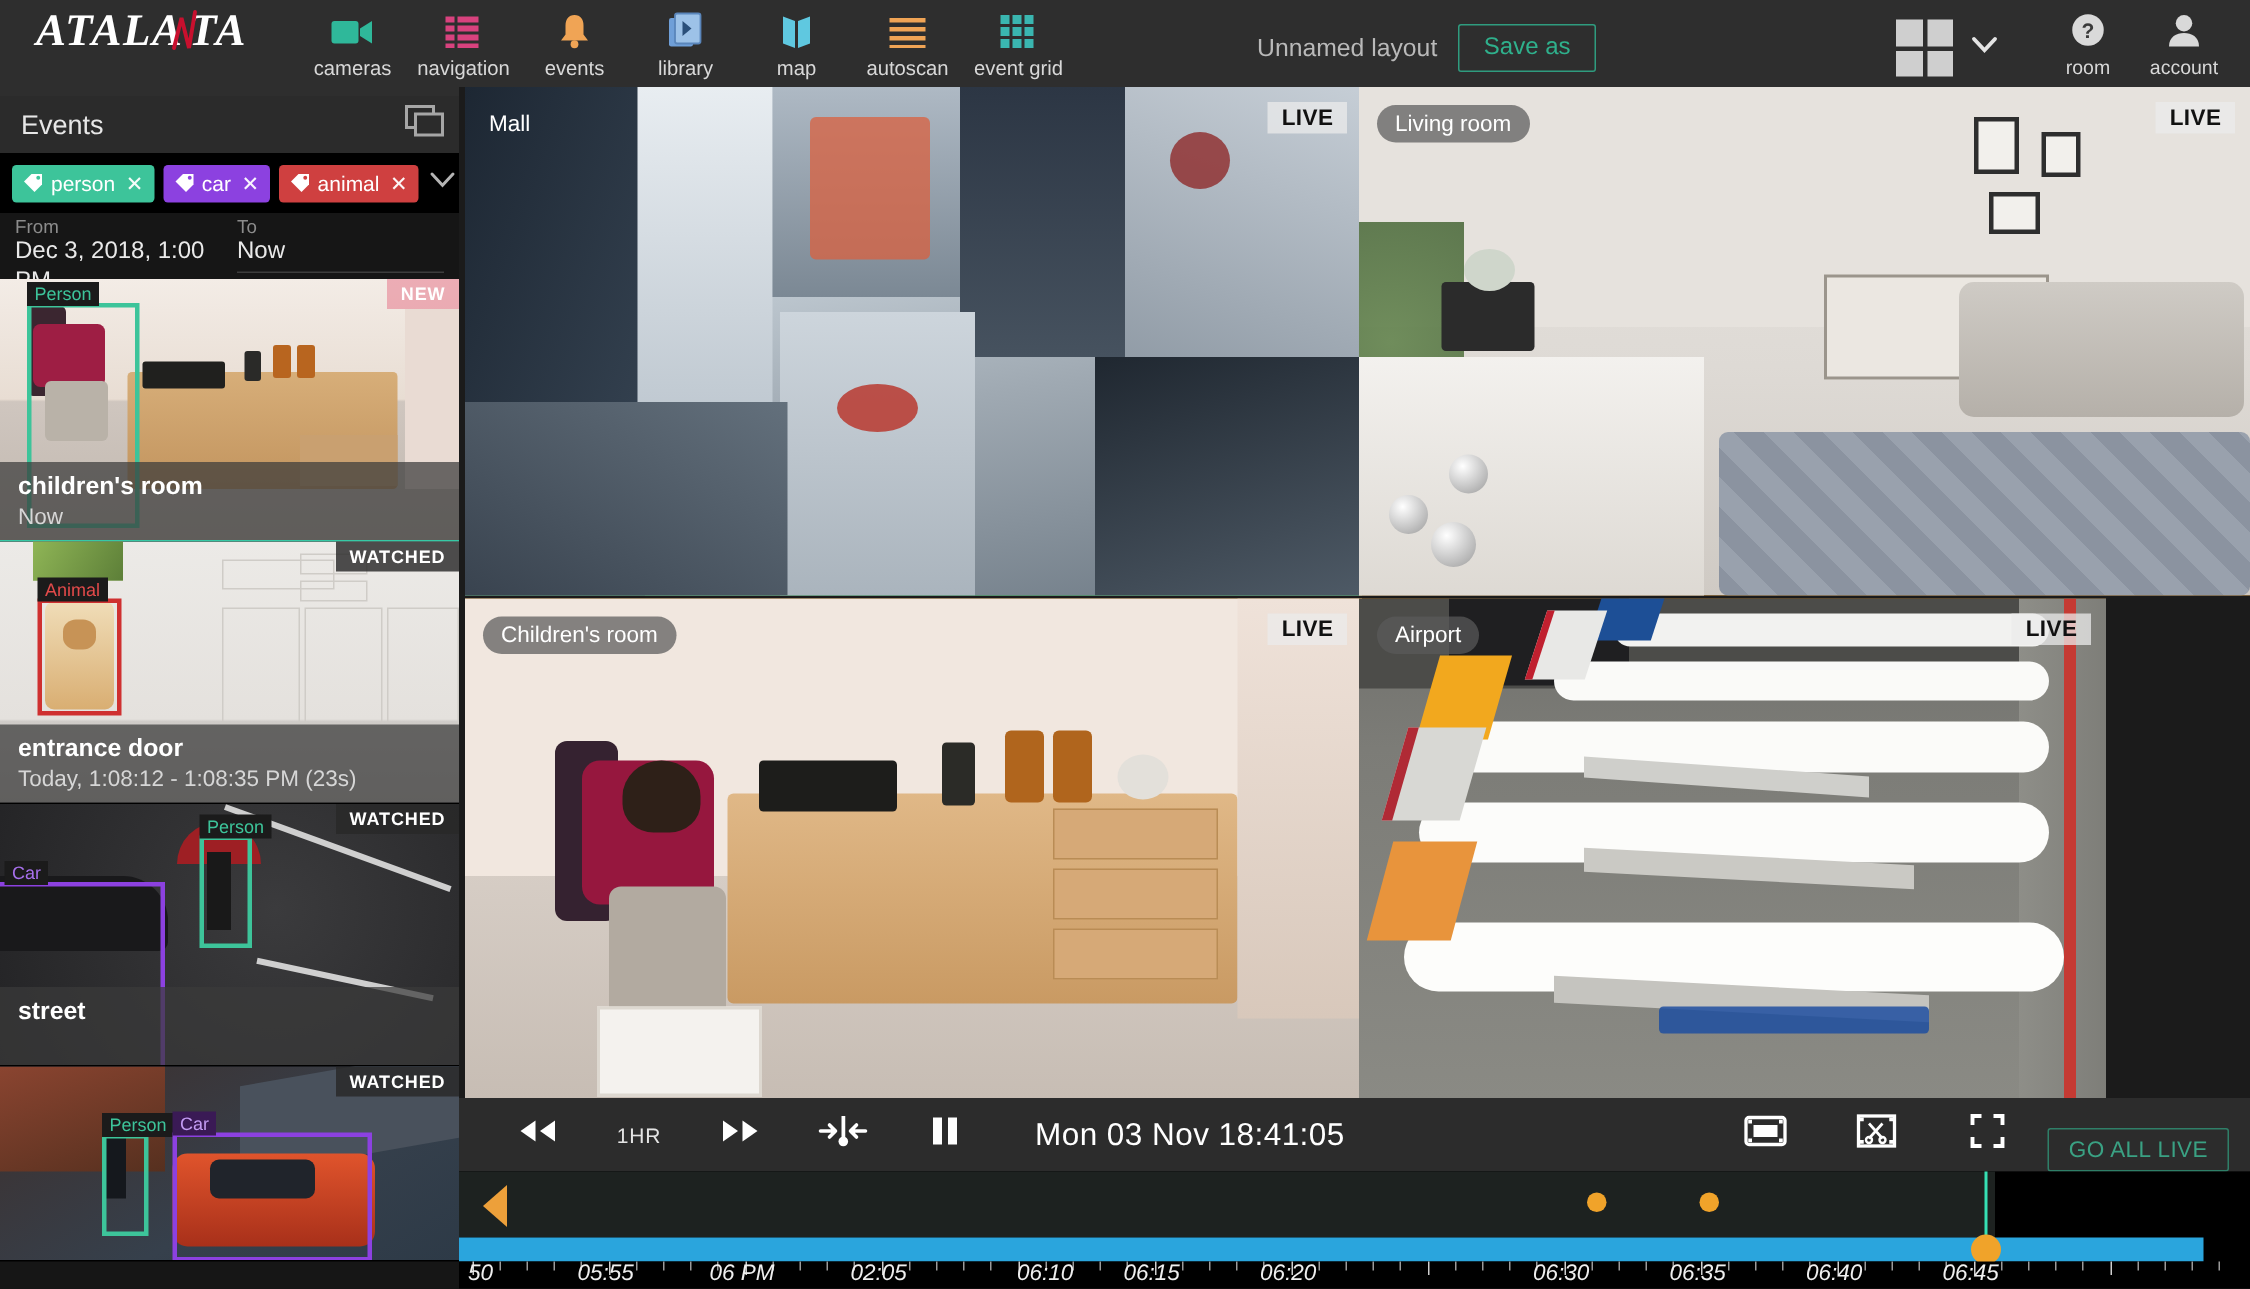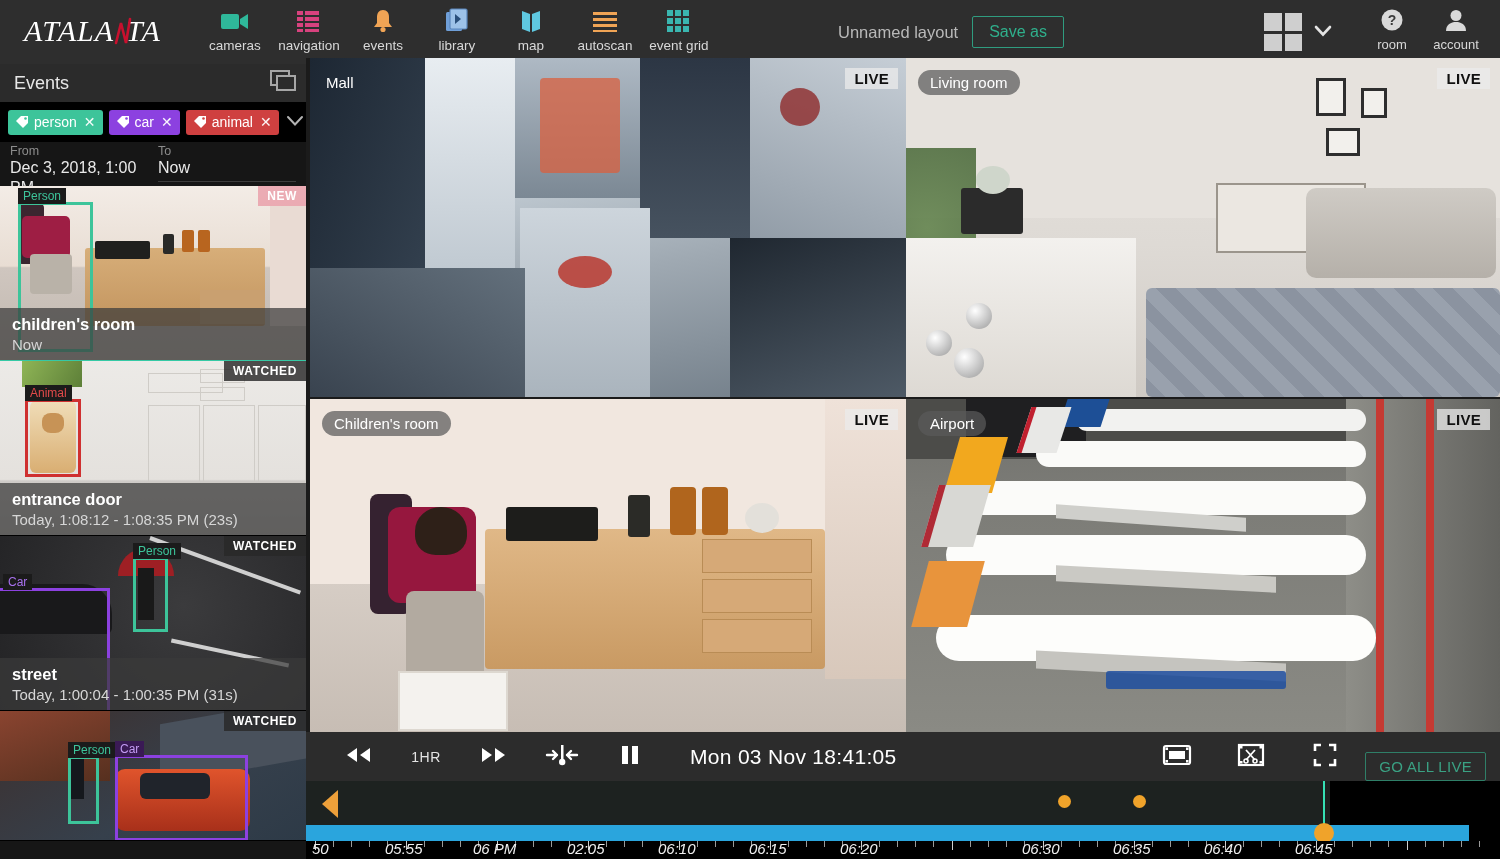--- a/index.html
+++ b/index.html
@@ -12,21 +12,21 @@
   .app { position: relative; width: 1500px; height: 859px; background: #121212; }
 
   
   .header {
     position: absolute; left: 0; top: 0; width: 1500px; height: 64px;
     background: #2e2e2e;
     display: flex; align-items: center;
   }
   .logo {
     width: 200px; padding-left: 22px; height: 64px;
-    display: flex; align-items: center;
+    display: flex;  font-weight: bold;
   }
   .logo svg { display: block; }
 
   .nav { display: flex; align-items: flex-start; height: 64px; gap: 4px; }
   .nav-item {
     width: 70px; height: 64px; padding-top: 6px;
     display: flex; flex-direction: column; align-items: center; justify-content: flex-start;
     cursor: pointer;
   }
   .nav-icon { height: 30px; display: flex; align-items: center; justify-content: center; }
@@ -401,21 +401,20 @@
           <div class="bbox" style="left:133px;top:21px;width:35px;height:75px;border-color:#3dc49a;">
             <span class="bbox-lbl" style="background:#1b1b1b;color:#3dc49a;">Person</span>
           </div>
           <div class="bbox" style="left:-3px;top:52px;width:113px;height:125px;border-color:#8c41e0;">
             <span class="bbox-lbl" style="left:3px;background:#1b1b1b;color:#a770ec;">Car</span>
           </div>
         </div>
         <div class="ev-badge watched">WATCHED</div>
         <div class="ev-meta">
           <div class="ev-name">street</div>
-          <div class="ev-time">Today, 1:00:04 - 1:00:35 PM (31s)</div>
         </div>
       </div>
 
       <div class="event" style="height:130px;">
         <div class="ev-bg" style="background:#2a3340;">
           <div style="position:absolute;left:0;top:0;width:306px;height:130px;background:linear-gradient(150deg,#3d2f2c 0%,#36404c 60%,#2d3a47 100%);"></div>
           <div style="position:absolute;left:0;top:0;width:110px;height:70px;background:linear-gradient(160deg,#8a4430,#56301f);"></div>
           <div style="position:absolute;left:160px;top:0;width:150px;height:60px;background:#49515c;transform:skewY(-10deg);"></div>
           <div style="position:absolute;left:115px;top:58px;width:135px;height:62px;background:linear-gradient(180deg,#e0542c,#a8301a);border-radius:10px;"></div>
           <div style="position:absolute;left:140px;top:62px;width:70px;height:26px;background:#20242b;border-radius:6px;"></div>
@@ -490,21 +489,21 @@
         <div style="position:absolute;left:60px;top:95px;width:42px;height:120px;background:#352230;border-radius:8px;"></div>
         <div style="position:absolute;left:78px;top:108px;width:88px;height:96px;background:#96173e;border-radius:12px;"></div>
         <div style="position:absolute;left:96px;top:192px;width:78px;height:96px;background:#b2aaa0;border-radius:8px;"></div>
         <div style="position:absolute;left:105px;top:108px;width:52px;height:48px;background:#2e2018;border-radius:50% 50% 40% 40%;"></div>
         <div style="position:absolute;left:88px;top:272px;width:110px;height:60px;background:#f4f2ee;border:2px solid #ddd8d0;"></div>
       </div>
       <div class="cell-lbl">Children's room</div>
       <div class="live">LIVE</div>
     </div>
 
-    <div class="cell" style="left:600px;top:341px;width:594px;height:333px;">
+    <div class="cell" style="left:600px;top:341px;width:498px;height:333px;">
       <div style="position:absolute;inset:0;background:linear-gradient(180deg,#6f6f6b 0%,#7c7c77 30%,#8a8a84 100%);">
         <div style="position:absolute;left:0;top:0;width:594px;height:60px;background:#4c4c49;"></div>
         <div style="position:absolute;left:60px;top:0px;width:120px;height:58px;background:#1f1f21;"></div>
         <div style="position:absolute;left:440px;top:0px;width:154px;height:333px;background:linear-gradient(90deg,#8e8e88,#63635f);"></div>
         <div style="position:absolute;left:470px;top:0px;width:8px;height:333px;background:#c53a33;"></div>
         <div style="position:absolute;left:520px;top:0px;width:8px;height:333px;background:#c53a33;"></div>
 
         <div style="position:absolute;left:170px;top:10px;width:290px;height:22px;background:#f2f2f0;border-radius:11px;"></div>
         <div style="position:absolute;left:160px;top:-18px;width:42px;height:46px;background:#1d4f96;transform:skewX(-18deg);"></div>
 
@@ -690,21 +689,21 @@
       <div class="tick" style="left:1119px;"></div>
         <div class="tick" style="left:1137px;"></div>
       <div class="tick" style="left:1155px;"></div>
         <div class="tick" style="left:1173px;"></div>
     </div>
 
     <div class="tl-lbl" style="left:6px;">50</div>
     <div class="tl-lbl" style="left:79px;">05:55</div>
     <div class="tl-lbl" style="left:167px;">06 PM</div>
     <div class="tl-lbl" style="left:261px;">02:05</div>
-    <div class="tl-lbl" style="left:352px;">06:10</div>
+    <div class="tl-lbl" style="left:372px;">06:10</div>
     <div class="tl-lbl" style="left:443px;">06:15</div>
     <div class="tl-lbl" style="left:534px;">06:20</div>
     <div class="tl-lbl" style="left:625px;margin-top:24px;">06:25</div>
     <div class="tl-lbl" style="left:716px;">06:30</div>
     <div class="tl-lbl" style="left:807px;">06:35</div>
     <div class="tl-lbl" style="left:898px;">06:40</div>
     <div class="tl-lbl" style="left:989px;">06:45</div>
   </div>
 
 </div>

